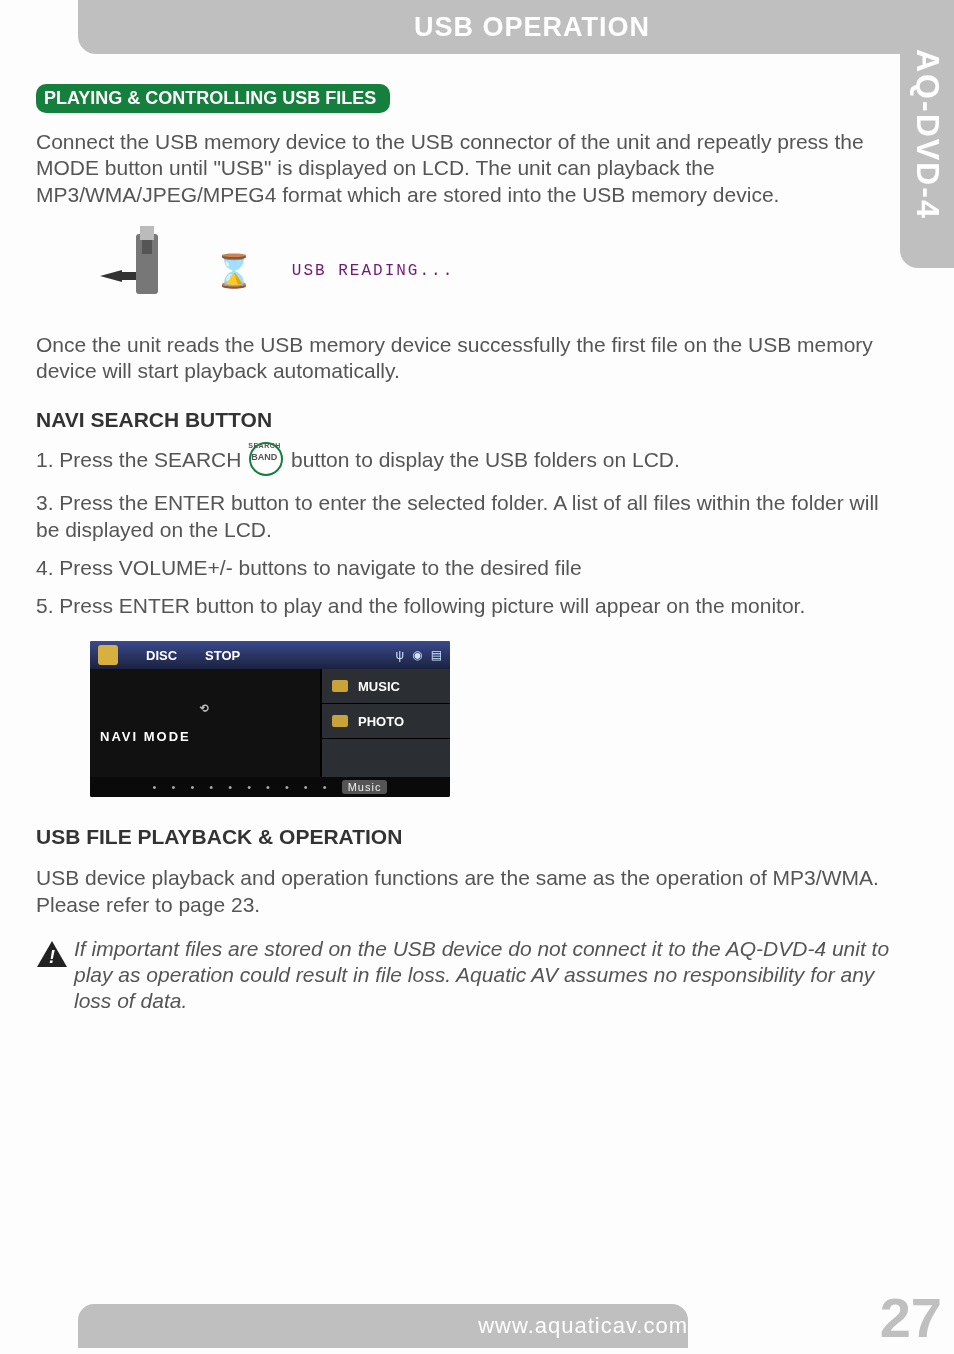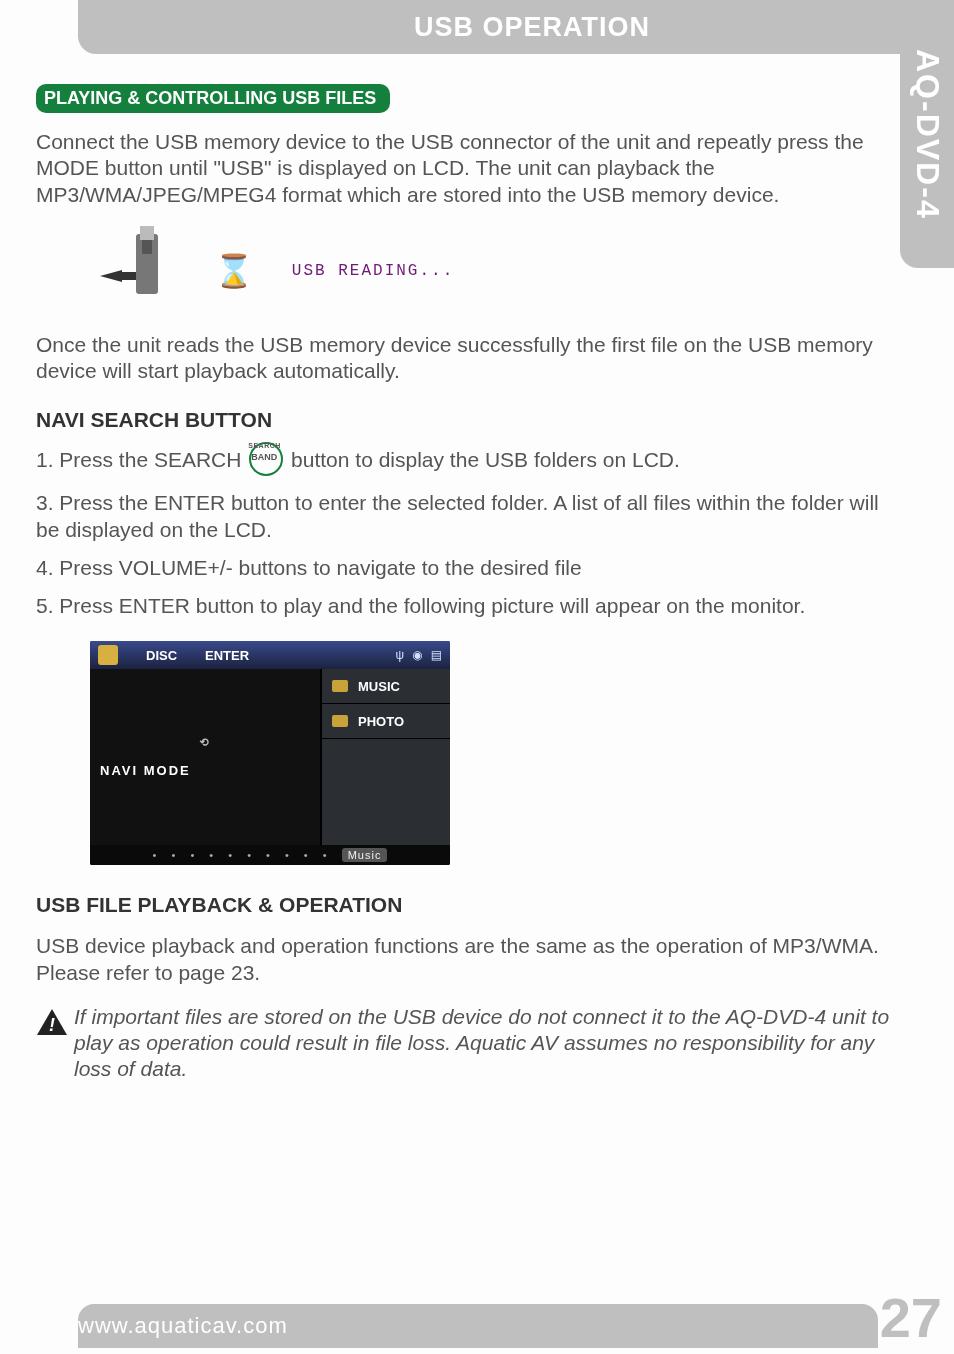--- a/index.html
+++ b/index.html
@@ -110,21 +110,21 @@
   .band-btn::before{
     content:"SEARCH";
     position:absolute;
     top:-11px;left:-3px;right:-3px;
     font-size:7px;
     letter-spacing:0.5px;
   }
   
   .monitor{
     width:360px;
-    height:224px;
+    height:156px;
     margin:22px 0 0 54px;
     background:#111;
     color:#fff;
     font-family:Arial,sans-serif;
     font-size:13px;
     position:relative;
     border-radius:2px;
     overflow:hidden;
   }
   .mon-top{
@@ -163,26 +163,26 @@
     position:absolute;
     left:0;bottom:0;
     width:100%;
     height:56px;
     display:flex;
     align-items:center;
   }
   .footer-gray{
     margin-left:78px;
     height:44px;
-    width:800px;
+    width:610px;
     background:#bfbfbf;
     border-top-left-radius:16px;
     border-top-right-radius:16px;
     color:#fff;
-    text-align:left;
+    text-align:right;
     line-height:44px;
     font-size:22px;
     letter-spacing:1px;
   }
   .page-num{
     position:absolute;
     right:12px;
     bottom:4px;
     font-size:56px;
     font-weight:700;
@@ -227,21 +227,21 @@
   </p>
 
   <p class="step">3. Press the ENTER button to enter the selected folder. A list of all files within the folder will be displayed on the LCD.</p>
   <p class="step">4. Press VOLUME+/- buttons to navigate to the desired file</p>
   <p class="step">5. Press ENTER button to play and the following picture will appear on the monitor.</p>
 
   <div class="monitor">
     <div class="mon-top">
       <span class="mon-disc-icon"></span>
       <span style="font-weight:700">DISC</span>
-      <span style="font-weight:700">ENTER</span>
+      <span style="font-weight:700">STOP</span>
       <span class="mon-icons-right">
         <span>ψ</span>
         <span>◉</span>
         <span>▤</span>
       </span>
     </div>
     <div class="mon-body">
       <div class="mon-left">
         <span class="mon-loop">⟲</span>
         <span>NAVI MODE</span>

